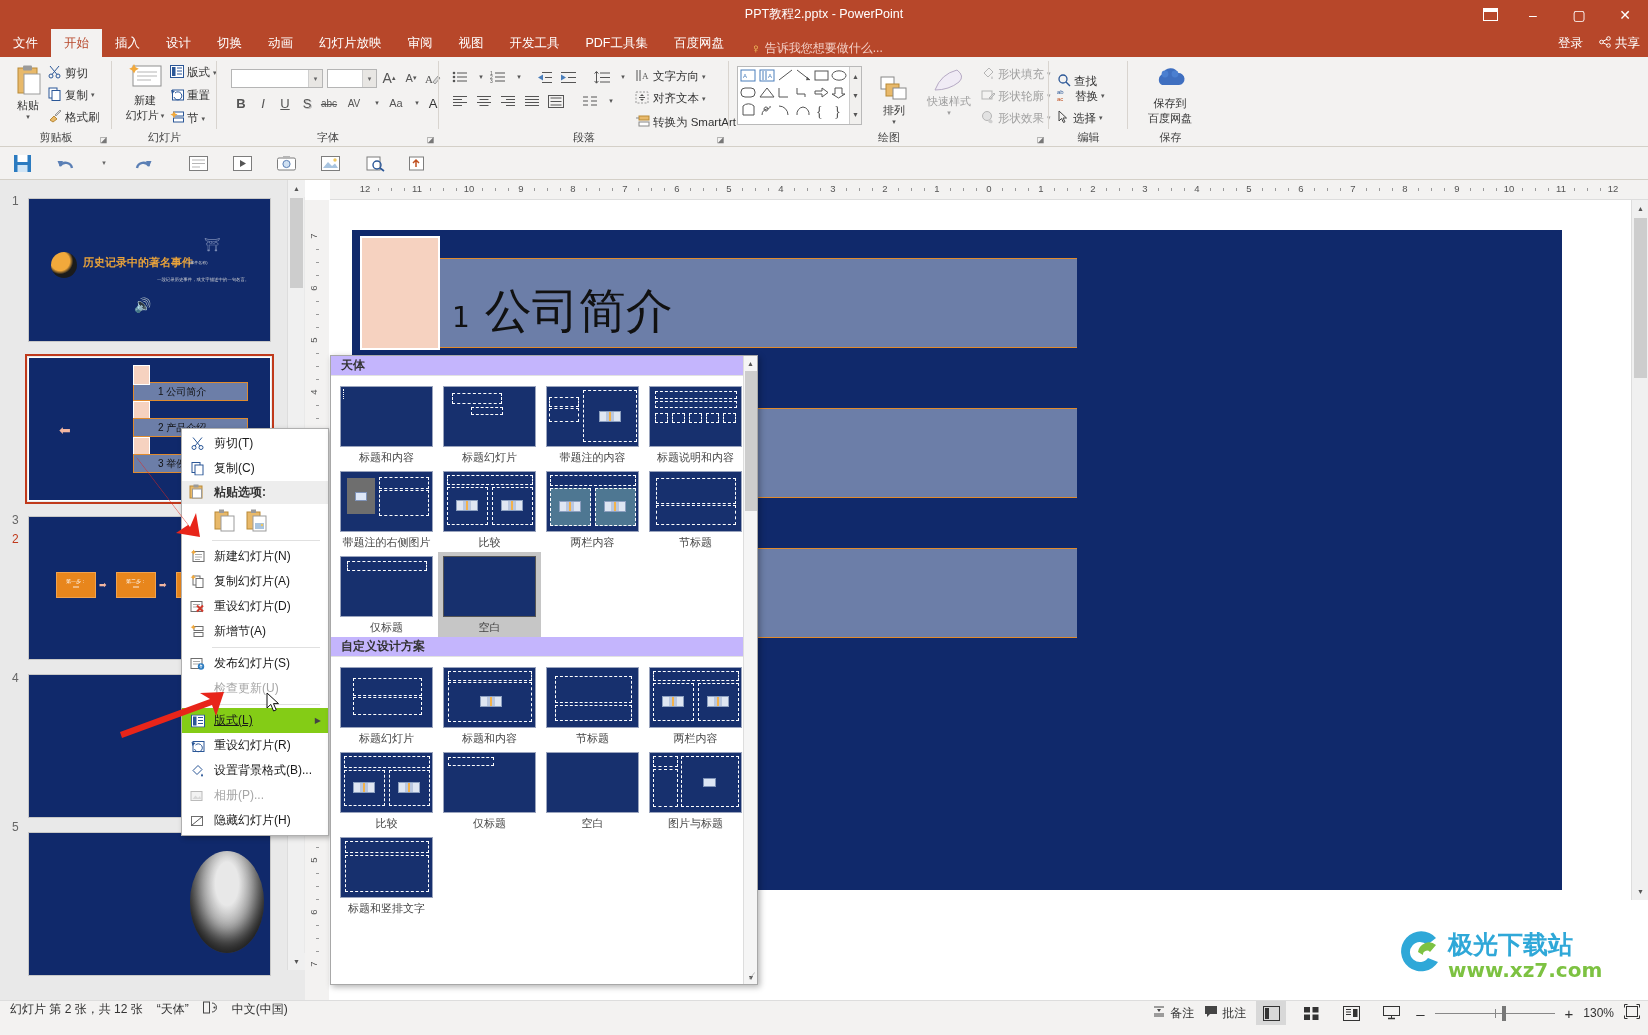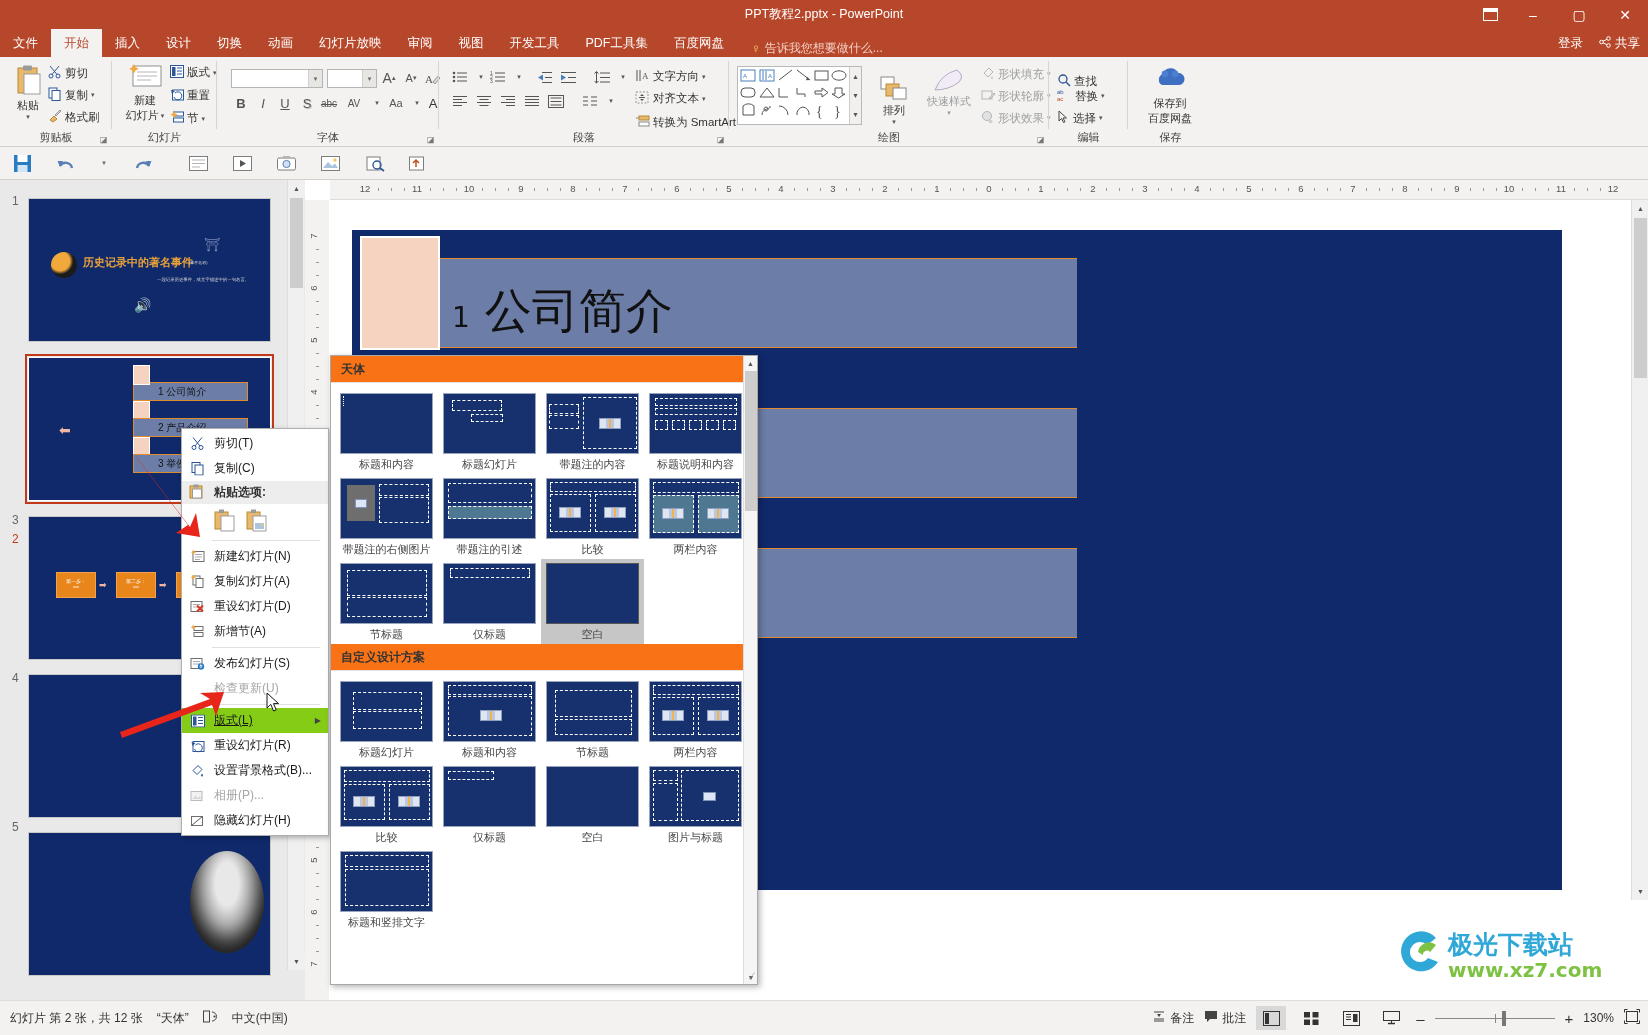--- a/index.html
+++ b/index.html
@@ -103,41 +103,41 @@
   .msep { height:1px; background:#e0e0e0; margin:3px 8px 3px 30px; }
   .mhdr { height:23px; display:flex; align-items:center; font-size:12px; font-weight:bold; color:#333;
           padding-left:32px; background:#EDEDED; position:relative; }
   .mhdr .mico { position:absolute; left:7px; top:50%; transform:translateY(-50%); }
   .pasterow { height:33px; display:flex; align-items:center; gap:10px; padding-left:32px; }
   .pasteicon { width:22px; height:24px; position:relative; }
 
   
   #gallery { position:absolute; left:330px; top:355px; width:428px; height:630px; background:#fff;
              border:1px solid #a8a8a8; box-shadow:2px 2px 6px rgba(0,0,0,.3); z-index:50; overflow:hidden; }
-  .gsec { height:27px; background:#f97316; border-bottom:1px solid #e2e2e2; display:flex; align-items:center;
+  .gsec { height:20px; background:#c4b5fd; border-bottom:1px solid #e2e2e2; display:flex; align-items:center;
           padding-left:10px; font-size:12px; font-weight:bold; color:#333; }
   .grid { display:flex; flex-wrap:wrap; padding:6px 0 0 4px; }
   .gitem { width:103px; padding:4px 2px 2px 2px; text-align:center; }
   .gitem.sel { background:#C6C6C6; }
   .gthumb { width:93px; height:61px; margin:0 auto; background:#17306E; border:1px solid #9aa4bd; position:relative; overflow:hidden; }
   .gitem .glab { font-size:11px; color:#444; margin-top:3px; white-space:nowrap; overflow:hidden; }
   .ph { position:absolute; border:1px dashed #ffffff; }
   .cicon { position:absolute; width:22px; height:11px; background:
       linear-gradient(to right,#dfe6f2 0 30%,#b9c7e0 30% 45%,#f3b24a 45% 55%,#b9c7e0 55% 70%,#dfe6f2 70% 100%);
       border:1px solid #8da0c0; }
   .pbox { position:absolute; background:#6E6E6E; display:flex; align-items:center; justify-content:center; }
   .pimg { width:12px; height:9px; background:#dde6f5; border:1px solid #7f93b8; }
   #galscroll { position:absolute; right:0; top:0; width:14px; height:100%; background:#f5f5f5; border-left:1px solid #ddd; }
   #galscroll .sa { height:14px; display:flex; align-items:center; justify-content:center; font-size:7px; color:#555; }
   #galscroll .st { position:absolute; left:1px; top:15px; width:12px; height:140px; background:#cdcdcd; }
   .grip { position:absolute; right:2px; bottom:2px; font-size:9px; color:#999; }
 
   
   #statusbar { position:absolute; left:0; top:1000px; width:1648px; height:35px; background:#F3F2F1;
-               border-top:1px solid #ddd; display:flex; align-items:center; font-size:12px; color:#333; }
+               border-top:1px solid #ddd; display:flex; align-items:flex-start; font-size:12px; color:#333; }
   #statusbar .l { display:flex; align-items:center; gap:14px; padding-left:10px; }
   #statusbar .r { position:absolute; right:8px; display:flex; align-items:center; gap:10px; }
   .vbtn { width:30px; height:24px; display:flex; align-items:center; justify-content:center; color:#333; }
   .vbtn.active { background:#D8D8D8; }
   .zoomslider { position:relative; width:120px; height:18px; display:flex; align-items:center; }
   .zoomslider .track { position:absolute; left:0; right:0; height:1px; background:#888; }
   .zoomslider .mid { position:absolute; left:50%; width:1px; height:9px; background:#888; }
   .zoomslider .knob { position:absolute; left:56%; width:4px; height:15px; background:#777; }
 
   
@@ -1168,27 +1168,20 @@
       <div class="gthumb">
         <div class="pbox" style="left:6px;top:6px;width:28px;height:36px;">
             <div class="pimg"></div>
           </div>
         <div class="ph" style="left:38px;top:5px;width:50px;height:12px;"></div>
         <div class="ph" style="left:38px;top:18px;width:50px;height:26px;"></div>
       </div>
       <div class="glab">带题注的右侧图片</div>
     </div>
 
-    <div class="gitem">
-      <div class="gthumb">
-        <div class="ph" style="left:4px;top:4px;width:84px;height:20px;"></div>
-        <div class="ph" style="left:4px;top:27px;width:84px;height:13px; background:#4E7792;"></div>
-      </div>
-      <div class="glab">带题注的引述</div>
-    </div>
 
     <div class="gitem">
       <div class="gthumb">
         <div class="ph" style="left:3px;top:3px;width:86px;height:10px;"></div>
         <div class="ph" style="left:3px;top:15px;width:41px;height:38px;"></div>
         <div class="ph" style="left:48px;top:15px;width:41px;height:38px;"></div>
         <div class="cicon" style="left:12px;top:28px;"></div>
         <div class="cicon" style="left:57px;top:28px;"></div>
       </div>
       <div class="glab">比较</div>

